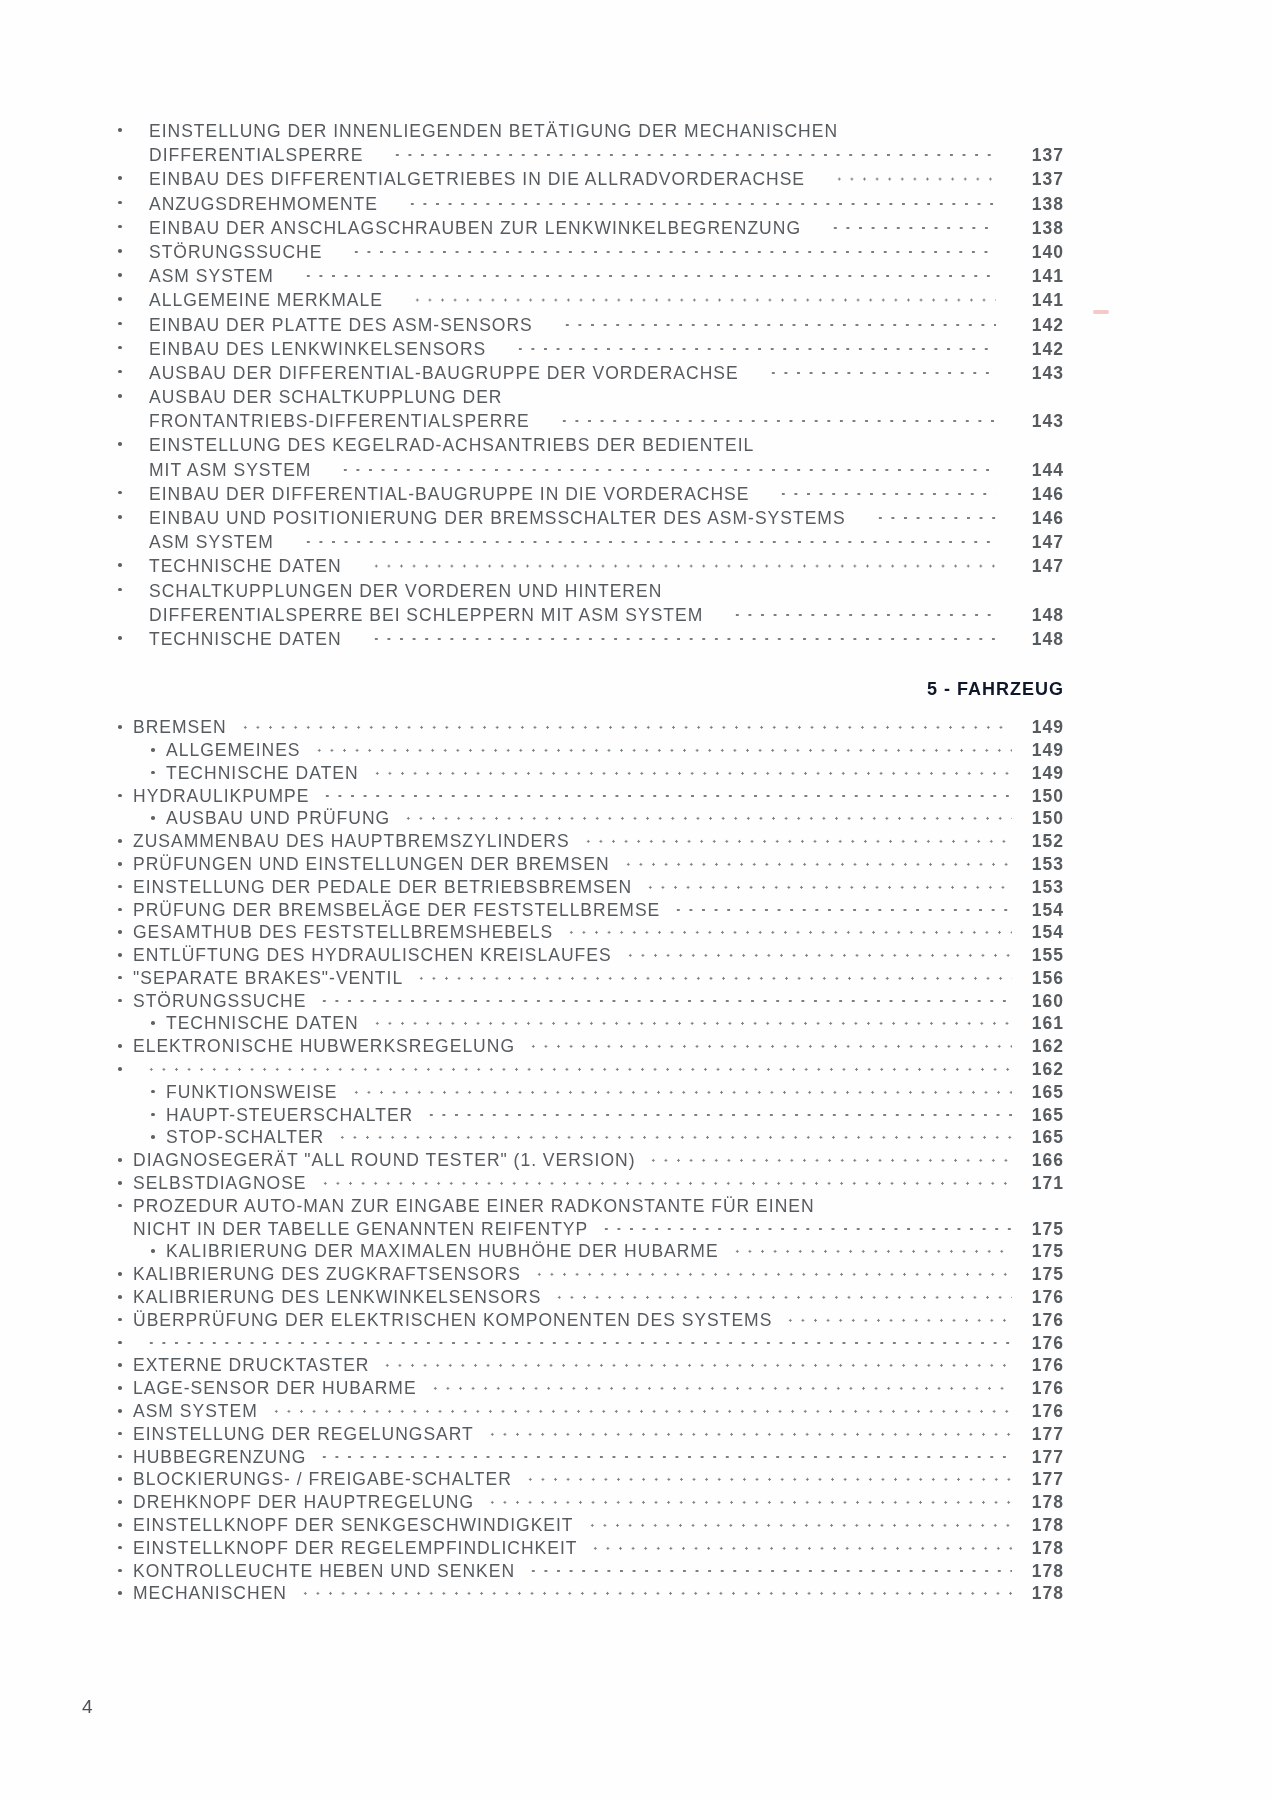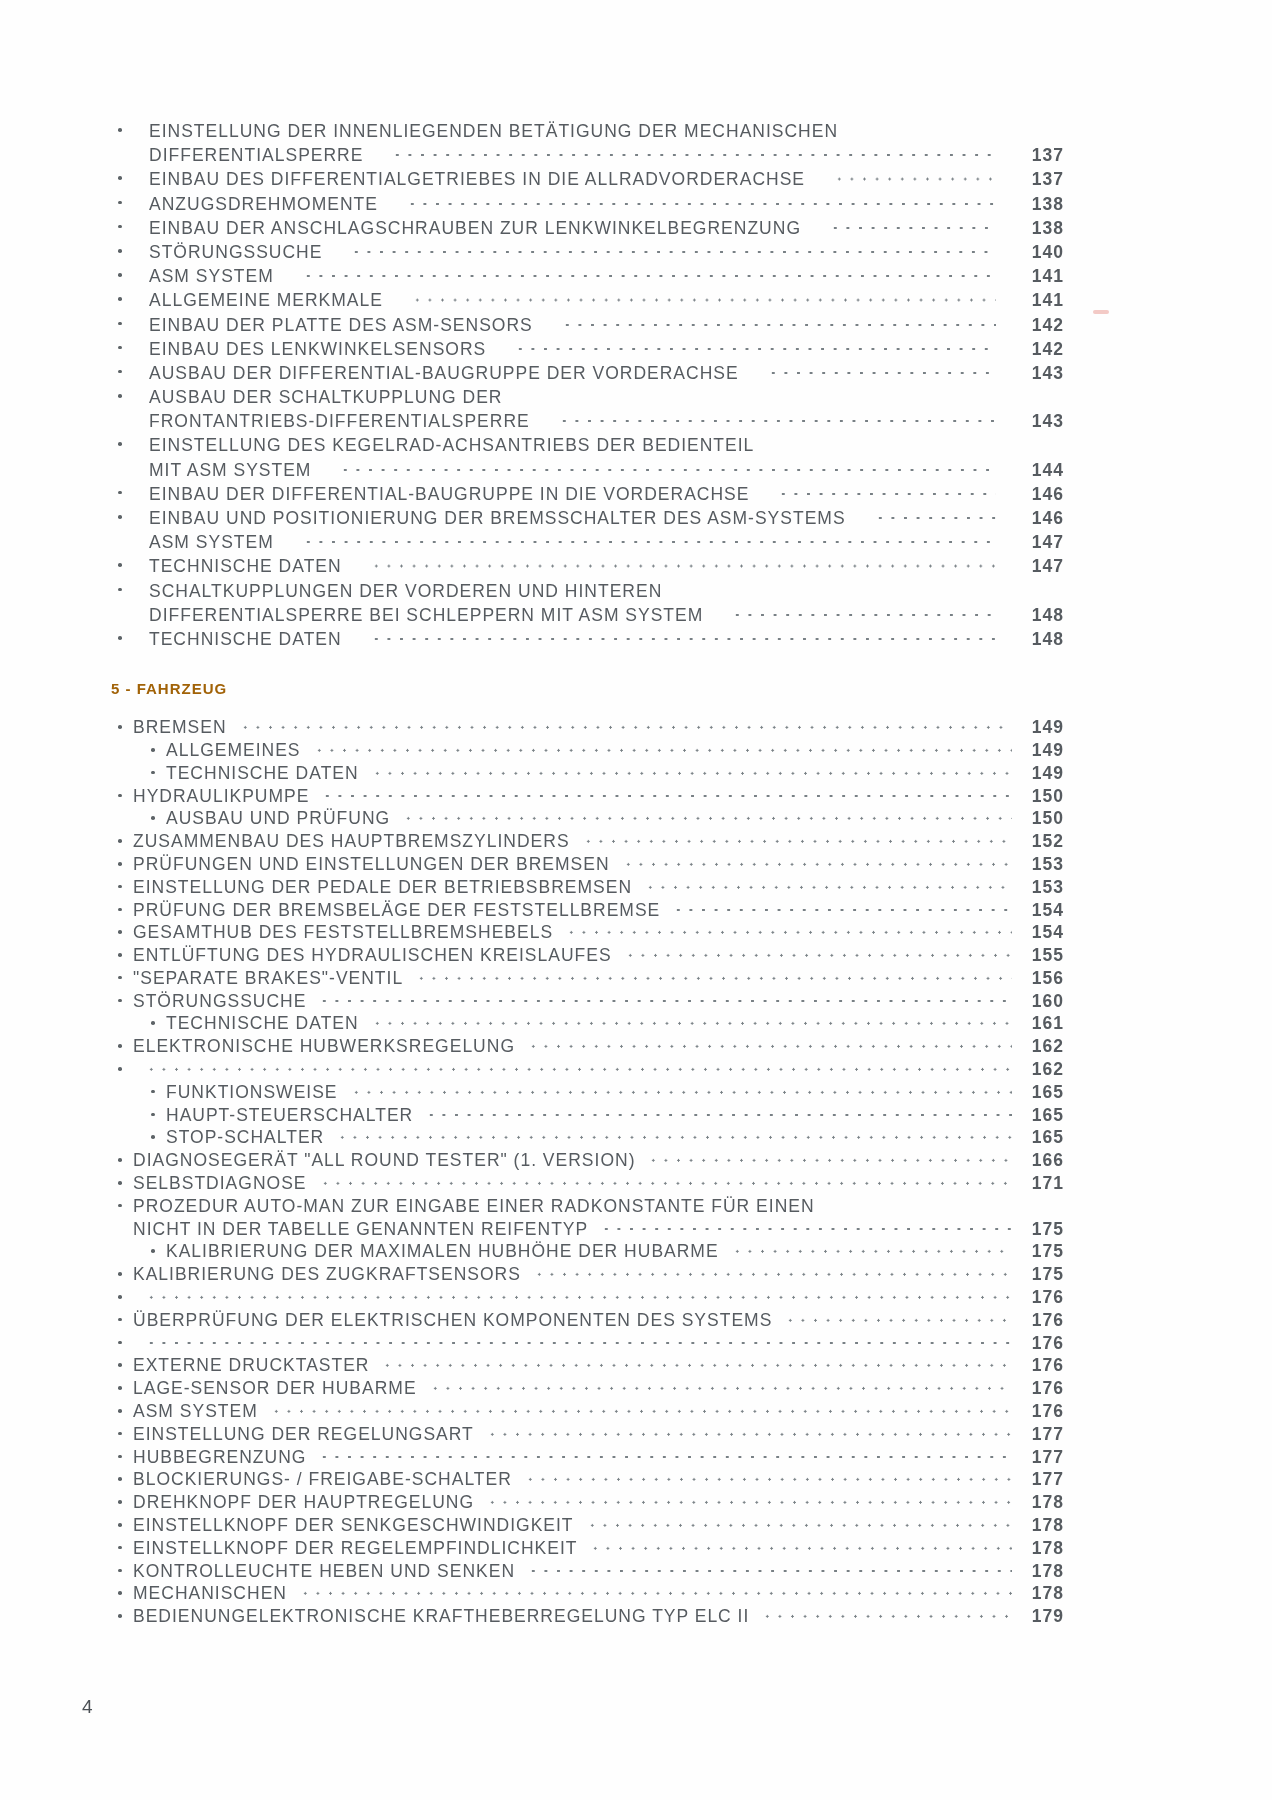--- a/index.html
+++ b/index.html
@@ -42,25 +42,26 @@
     margin:0 8px 0 10px;
     background-image:radial-gradient(circle, #788085 1.25px, rgba(0,0,0,0) 1.35px);
     background-size:12.6px 100%;
     background-position:2px 56%;
     background-repeat:repeat-x;
     min-width:10px;
   }
   .pg{flex:0 0 44px;text-align:right;font-weight:bold;}
   .sec-title{
     margin:28px 0 17px -5px;
-    font-size:15px;
+    font-size:18px;
     font-weight:bold;
-    color:#a16207;
+    color:#0f172a;
     letter-spacing:1px;
     line-height:20px;
+    text-align:right;
   }
   .footer-num{
     position:absolute;
     left:82px;top:1696px;
     font-size:19px;
     color:#4c5156;
     letter-spacing:1px;
   }
   .pink-mark{
     position:absolute;
@@ -346,20 +347,21 @@
           <span class="pg">175</span>
         </div>
         <div class="trow lvl1">
           <span class="bullet"></span>
           <span class="lbl">KALIBRIERUNG DES ZUGKRAFTSENSORS</span>
           <span class="leader"></span>
           <span class="pg">175</span>
         </div>
         <div class="trow lvl1">
           <span class="bullet"></span>
+          <span class="lbl">KALIBRIERUNG DES LENKWINKELSENSORS</span>
           <span class="leader"></span>
           <span class="pg">176</span>
         </div>
         <div class="trow lvl1">
           <span class="bullet"></span>
           <span class="lbl">ÜBERPRÜFUNG DER ELEKTRISCHEN KOMPONENTEN DES SYSTEMS</span>
           <span class="leader"></span>
           <span class="pg">176</span>
         </div>
         <div class="trow lvl1">
@@ -425,24 +427,18 @@
           <span class="bullet"></span>
           <span class="lbl">KONTROLLEUCHTE HEBEN UND SENKEN</span>
           <span class="leader"></span>
           <span class="pg">178</span>
         </div>
         <div class="trow lvl1">
           <span class="bullet"></span>
           <span class="lbl">MECHANISCHEN</span>
           <span class="leader"></span>
           <span class="pg">178</span>
-        </div>
-        <div class="trow lvl1">
-          <span class="bullet"></span>
-          <span class="lbl">BEDIENUNGELEKTRONISCHE KRAFTHEBERREGELUNG TYP ELC II</span>
-          <span class="leader"></span>
-          <span class="pg">179</span>
         </div>
       </div>
   </div>
   <div class="footer-num">4</div>
   <div class="pink-mark"></div>
 </div>
 
 </body></html>

